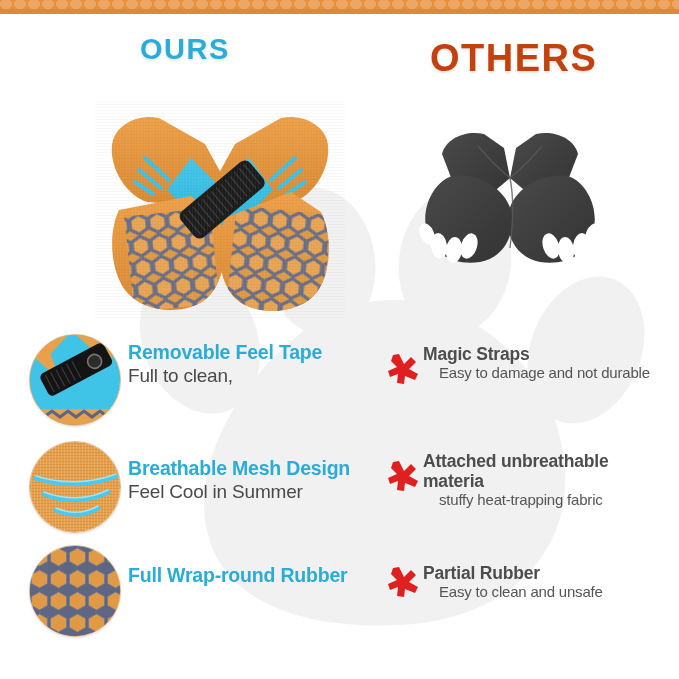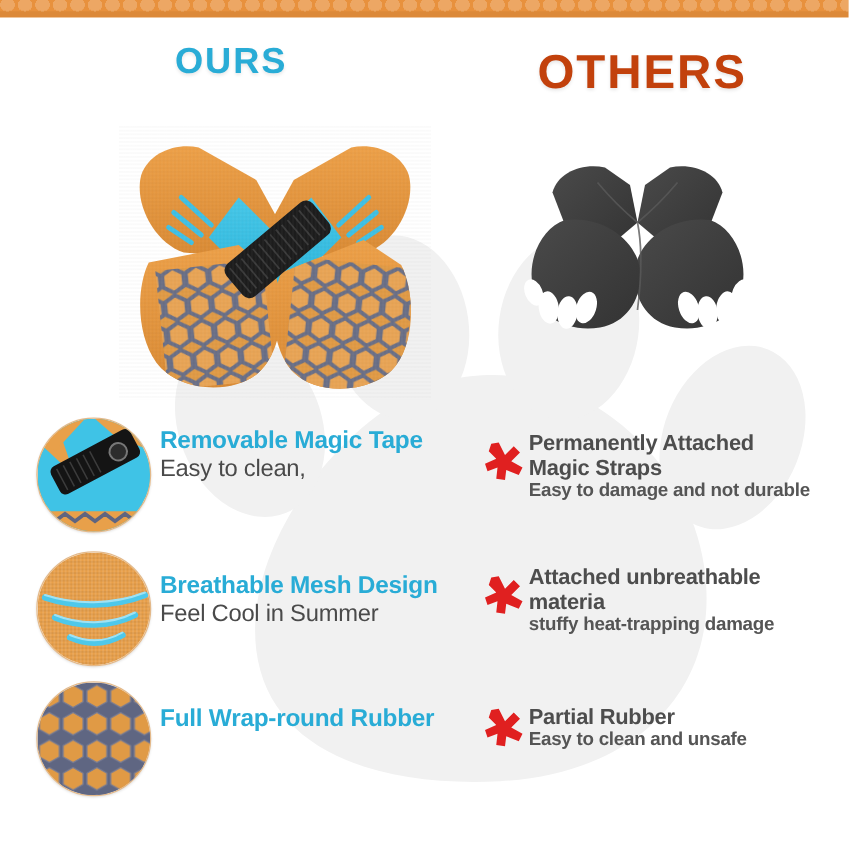--- a/index.html
+++ b/index.html
@@ -81,21 +81,21 @@
 
   .xmark{ position:absolute; left:386px; width:34px; height:34px; }
 
   .others-text{ position:absolute; left:423px; width:250px; }
   .others-title{
     color:#4d4d4d; font-weight:800; font-size:17.5px;
     letter-spacing:-.2px; line-height:20px;
   }
   .others-sub{
     color:#555; font-size:15px; line-height:18px;
-    font-weight:700; letter-spacing:-.2px;
+    font-weight:400; letter-spacing:-.2px;margin-left:16px;
   }
 
   
   #row-1 .ours-text{ top:10px; }
   #row-1 .xmark{ top:22px; }
   #row-1 .others-text{ top:14px; }
 
   #row-2 .ours-text{ top:19px; }
   #row-2 .xmark{ top:22px; }
   #row-2 .others-text{ top:14px; }
@@ -275,29 +275,28 @@
         </g>
         <ellipse cx="66" cy="36" rx="7" ry="7" fill="#2c2c2c" stroke="#777" stroke-width="1.6"></ellipse>
       </g>
       <rect y="74" width="92" height="18" fill="#e8a04a"></rect>
       <g stroke="#5f6580" stroke-width="3" fill="none">
         <path d="M-2 82 l8 -6 l8 6 l8 -6 l8 6 l8 -6 l8 6 l8 -6 l8 6 l8 -6 l8 6 l8 -6 l8 6"></path>
       </g>
     </svg>
   </div>
   <div class="ours-text">
-    <div class="ours-title">Removable Magic Tape</div>
-    <div class="ours-sub">Easy to clean,</div>
+    <div class="ours-title">Removable Feel Tape</div>
+    <div class="ours-sub">Full to clean,</div>
   </div>
   <svg class="xmark" viewBox="0 0 34 34">
     <path d="M7 3 L13 2 L18 12 L25 5 L30 10 L23 17 L32 22 L29 28 L19 24 L18 32
              L11 31 L12 22 L4 25 L2 19 L11 15 L5 9 Z" fill="#E02020"></path>
   </svg>
   <div class="others-text">
-    <div class="others-title">Permanently Attached</div>
     <div class="others-title">Magic Straps</div>
     <div class="others-sub">Easy to damage and not durable</div>
   </div>
 </div>
 
 <div class="feature-row" id="row-2">
   <div class="thumb">
     <svg viewBox="0 0 92 92" width="92" height="92">
       <defs>
         <pattern id="knit2" width="3" height="3" patternUnits="userSpaceOnUse">
@@ -323,21 +322,21 @@
     <div class="ours-title">Breathable Mesh Design</div>
     <div class="ours-sub">Feel Cool in Summer</div>
   </div>
   <svg class="xmark" viewBox="0 0 34 34">
     <path d="M7 3 L13 2 L18 12 L25 5 L30 10 L23 17 L32 22 L29 28 L19 24 L18 32
              L11 31 L12 22 L4 25 L2 19 L11 15 L5 9 Z" fill="#E02020"></path>
   </svg>
   <div class="others-text">
     <div class="others-title">Attached unbreathable</div>
     <div class="others-title">materia</div>
-    <div class="others-sub">stuffy heat-trapping damage</div>
+    <div class="others-sub">stuffy heat-trapping fabric</div>
   </div>
 </div>
 
 <div class="feature-row" id="row-3">
   <div class="thumb">
     <svg viewBox="0 0 92 92" width="92" height="92">
       <defs>
         <pattern id="hex3" width="19" height="22" patternUnits="userSpaceOnUse">
           <rect width="19" height="22" fill="#5f6682"></rect>
           <path d="M9.5 2 L17.5 6.5 L17.5 15.5 L9.5 20 L1.5 15.5 L1.5 6.5 Z" fill="#e09a45" stroke="#737a96" stroke-width="1"></path>

